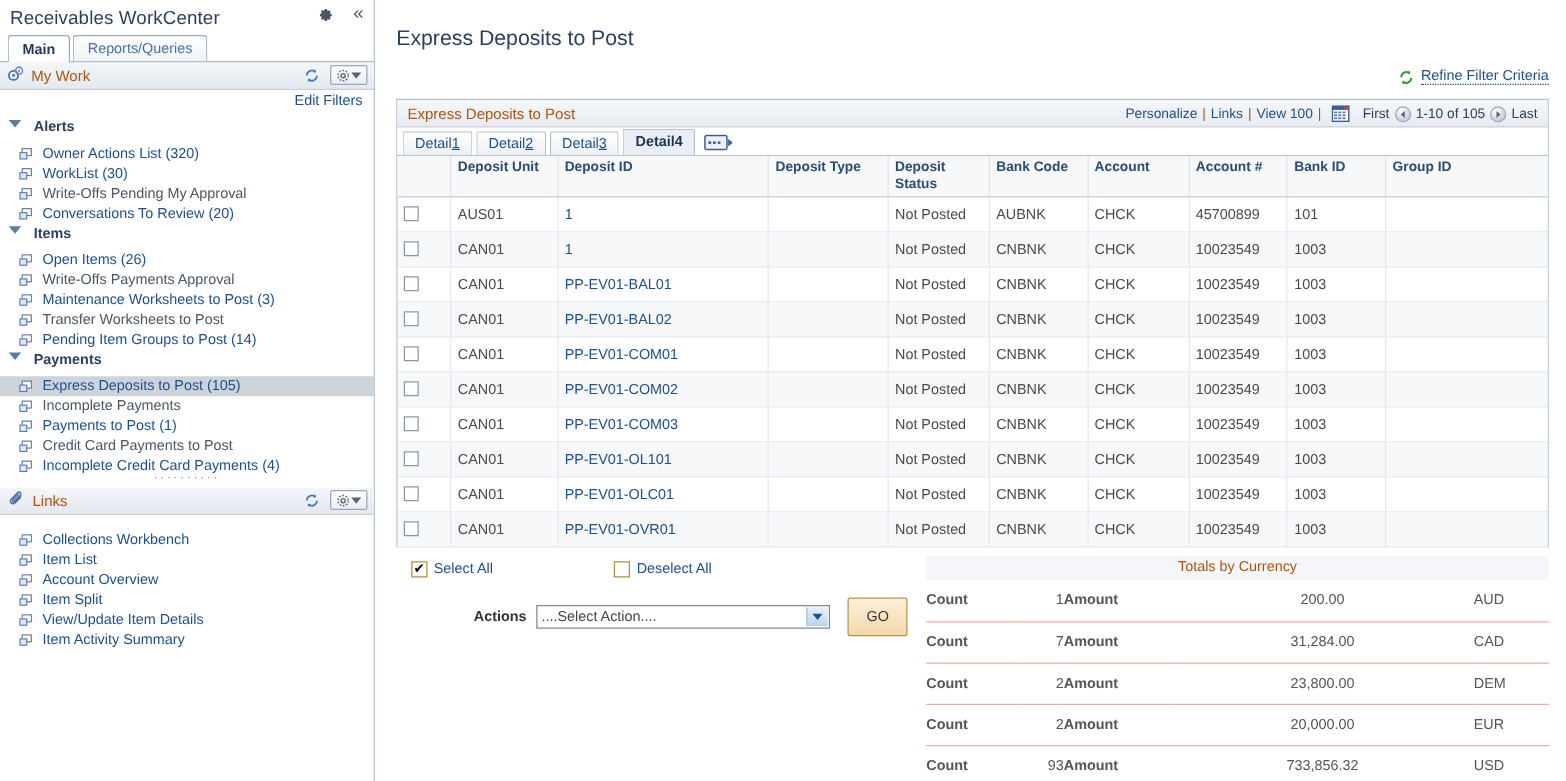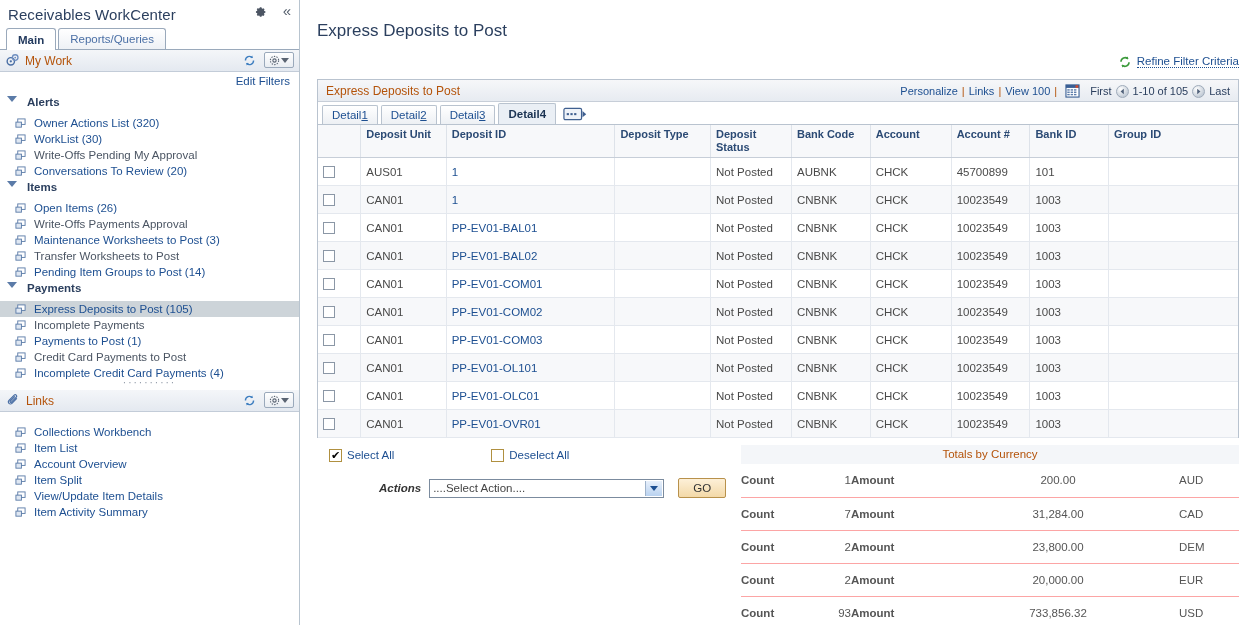--- a/index.html
+++ b/index.html
@@ -271,21 +271,21 @@
     margin-right: 5px;
     font-size: 11px; color: #000; line-height: 11px;
   }
   .sel-link { color: #1d4f91; font-size: 11.5px; text-decoration: none; }
   .deselect-wrap { margin-left: 97px; display: flex; align-items: center; }
 
   .actions-row {
     display: flex; align-items: center;
     margin-top: 13px; padding-left: 62px;
   }
-  .actions-lbl { font-size: 11.5px; font-weight: bold; color: #333; margin-right: 8px; font-style: italic; }
+  .actions-lbl { font-size: 11.5px; font-weight: bold; color: #333; margin-right: 8px; }
   .sel-box {
     width: 235px; height: 19px;
     border: 1px solid #7b8b9e;
     background: #ffffff;
     display: flex; align-items: center;
     font-size: 11.5px; color: #444;
     padding-left: 3px;
     position: relative;
   }
   .sel-box .dd {
@@ -294,21 +294,21 @@
     background: linear-gradient(#e8f0fb, #b9d2f0);
     border-left: 1px solid #9fb3cb;
     display: flex; align-items: center; justify-content: center;
   }
   .sel-box .dd i {
     width:0;height:0;border-left:4px solid transparent;border-right:4px solid transparent;border-top:5px solid #1d4f91;
     display:block;
   }
   .go-btn {
     margin-left: 14px;
-    width: 48px; height: 20px;
+    width: 48px; height: 31px;
     border: 1px solid #b8914b;
     background: linear-gradient(#fdf0d8, #f3d9a8);
     border-radius: 2px;
     display: flex; align-items: center; justify-content: center;
     font-size: 11.5px; color: #333;
   }
 
   .totals {
     position: absolute; left: 424px; top: 0;
     width: 498px;

